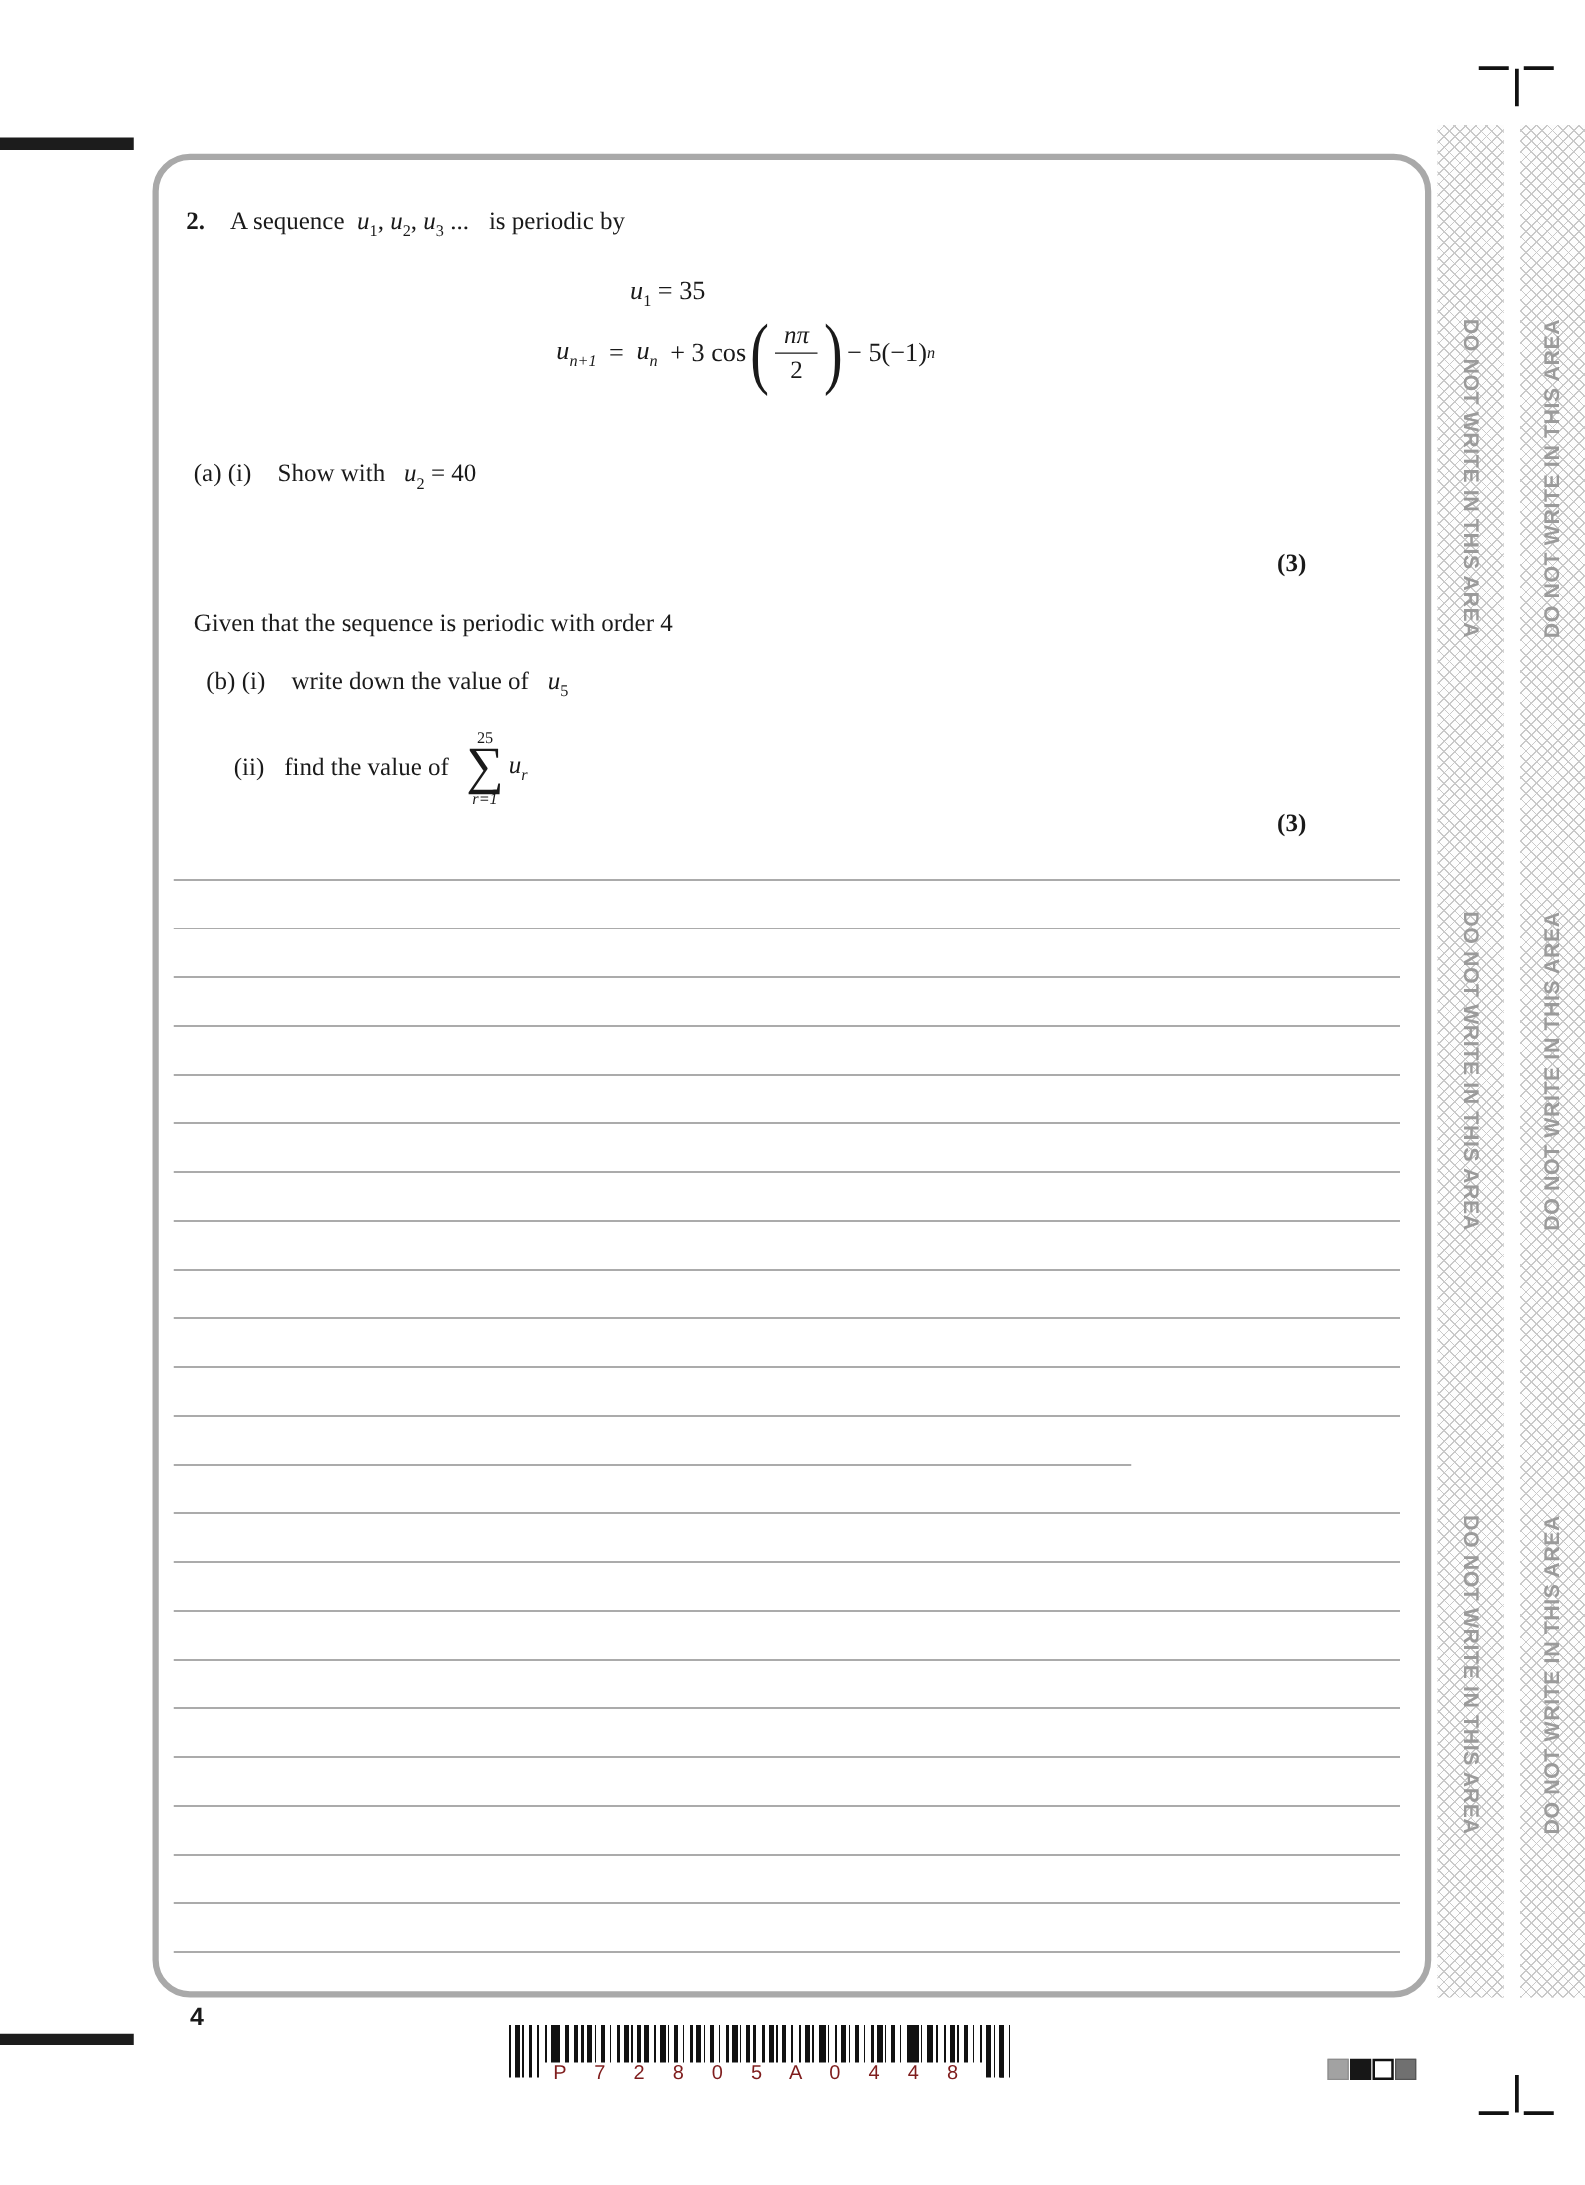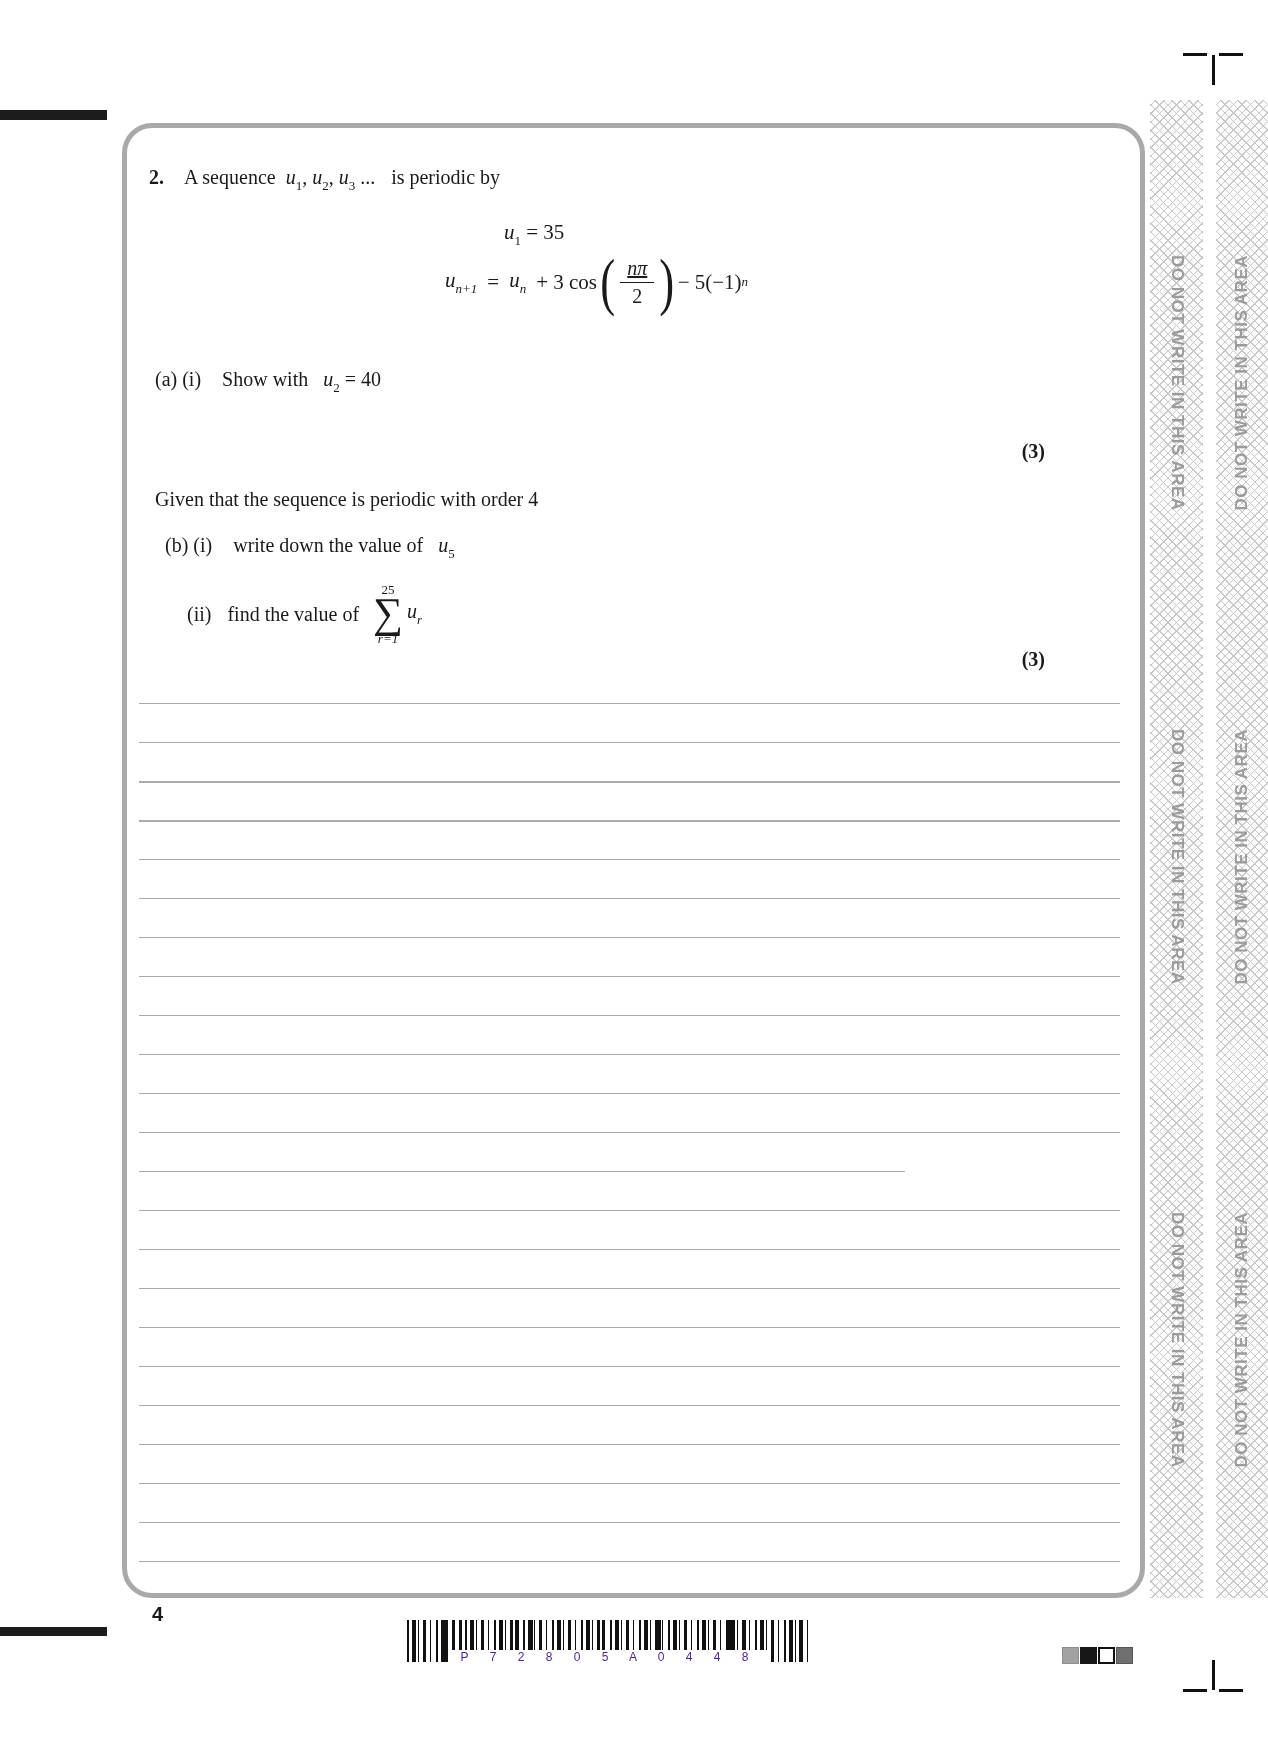--- a/index.html
+++ b/index.html
@@ -22,21 +22,21 @@
   .abox-inner { position:absolute; inset:0; }
   .qrow { position:absolute; top:38px; left:22px; font-size:20px; display:flex; align-items:baseline; }
   .qnum { font-weight:bold; margin-right:20px; }
   .it { font-style:italic; }
   .sub { font-size:13px; vertical-align:-6px; }
   .sup { font-size:13px; vertical-align:8px; }
   .eq1 { position:absolute; top:92px; left:377px; font-size:21px; }
   .eq2 { position:absolute; top:112px; left:318px; height:84px; display:flex; align-items:center; font-size:21px; white-space:nowrap; }
   .bigpar { font-size:64px; font-weight:400; transform:scaleX(0.7); line-height:0.9; color:#1a1a1a; }
   .frac { display:inline-block; text-align:center; vertical-align:middle; font-size:20px; margin:0 2px; }
-  .frac .num { display:block; padding:0 7px 2px 7px; border-bottom:1.7px solid #1a1a1a;text-decoration:underline; }
+  .frac .num { display:block; padding:0 7px 2px 7px; border-bottom:1.7px solid #1a1a1a; }
   .frac .den { display:block; padding-top:2px; }
   .pline { position:absolute; font-size:20px; white-space:nowrap; }
   .gap-s { display:inline-block; width:10px; }
   .gap-m { display:inline-block; width:16px; }
   .marks { position:absolute; right:95px; font-weight:bold; font-size:20px; }
   .sumrow { position:absolute; top:440px; left:60px; height:92px; display:flex; align-items:center; font-size:20px; }
   .sigma-col { display:inline-flex; flex-direction:column; align-items:center; margin:0 4px 0 14px; line-height:1; }
   .sigma-top, .sigma-bot { font-size:13px; }
   .sigma { font-size:42px; line-height:0.85; }
   
@@ -70,21 +70,21 @@
   .barcode { position:absolute; left:407px; top:1620px; width:404px; height:64px; }
   .bars {
     position:absolute; left:0; top:0; width:100%; height:42px;
     background-image:
       repeating-linear-gradient(90deg, #111 0 2px, transparent 2px 5px, #111 5px 9px, transparent 9px 11px, #111 11px 12px, transparent 12px 16px, #111 16px 19px, transparent 19px 23px, #111 23px 24px, transparent 24px 29px),
       repeating-linear-gradient(90deg, transparent 0 37px, #111 37px 41px, transparent 41px 53px, #111 53px 55px, transparent 55px 71px);
   }
   .barcode-text {
     position:absolute; left:50%; transform:translateX(-50%); top:30px;
     background:#fff; padding:0 10px; white-space:nowrap;
-    font-family:"Liberation Sans", sans-serif; font-size:12px; letter-spacing:9px; color:#4c1d95;
+    font-family:"Liberation Sans", sans-serif; font-size:16px; letter-spacing:9px; color:#7f1d1d;
   }
   .sq { position:absolute; top:1647px; width:17px; height:17px; }
   .sq1 { left:1062px; background:#a2a2a2; border:1px solid #8d8d8d; }
   .sq2 { left:1080px; background:#171717; }
   .sq3 { left:1098px; background:#ffffff; border:2.5px solid #111; }
   .sq4 { left:1116px; background:#707070; border:1px solid #555; }
 </style>
 </head>
 <body>
 

